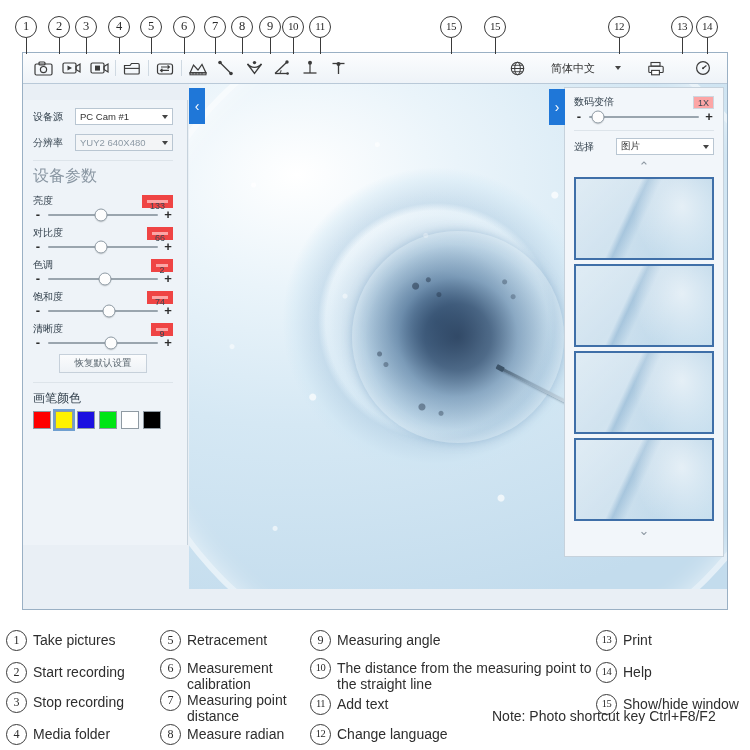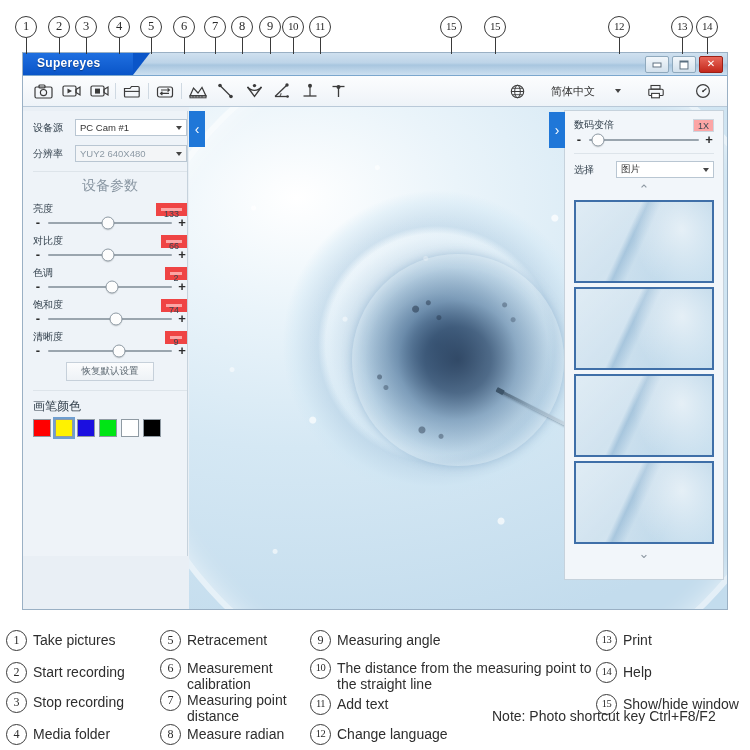--- a/index.html
+++ b/index.html
@@ -104,37 +104,37 @@
   .caret{
     width:0;height:0;border-left:3.5px solid transparent;border-right:3.5px solid transparent;
     border-top:4px solid #444;
   }
 
   
   .appbody{position:relative;height:505px;}
 
   
   .leftpanel{
-    position:absolute;left:0;top:4px;width:165px;height:445px;
+    position:absolute;left:0;top:16px;width:165px;height:445px;
     background:#eef3f8;
     border-right:1px solid #c6d2dc;
     box-sizing:border-box;
-    padding:8px 0 0 10px;
+    padding:8px 14px 0 10px;
   }
   .row{display:flex;align-items:center;margin-bottom:9px;}
   .row .lbl{font-size:10px;color:#33414d;width:42px;flex:none;}
   .sel{
     flex:1;height:17px;background:#fff;border:1px solid #b9c6d2;
     display:flex;align-items:center;padding:0 4px;box-sizing:border-box;
     font-size:9.5px;color:#333;position:relative;
   }
   .sel.dim{background:#f3f5f7;color:#8d9aa5;}
   .sel .sv{flex:1;overflow:hidden;white-space:nowrap;}
   .hr{height:1px;background:#dde4ea;margin:4px 0 5px;}
-  .devparams{text-align:center;font-size:14px;color:#8a97a3;margin-bottom:7px;}
+  .devparams{font-size:16px;color:#8a97a3;margin-bottom:7px;}
 
   .slider-block{margin-bottom:6px;}
   .sl-head{display:flex;align-items:center;justify-content:space-between;margin-bottom:2px;}
   .sl-name{font-size:10px;color:#33414d;}
   .sl-val{
     font-size:9px;color:#3a4752;background:#fca5a5;border:5px solid #ef4444;
     min-width:22px;text-align:center;padding:0 3px;height:13px;line-height:12px;box-sizing:border-box;
   }
   .sl-row{display:flex;align-items:center;gap:5px;}
   .pm{font-size:13px;color:#2d2d2d;font-weight:bold;width:10px;text-align:center;line-height:10px;}
@@ -314,33 +314,20 @@
     <div class="callout wide" style="left: 696px; top: 16px;">14</div>
     <div class="leader" style="left: 707px; top: 38px; height: 16px;"></div>
     <div class="callout wide" style="left: 440px; top: 16px;">15</div>
     <div class="leader" style="left: 451px; top: 38px; height: 16px;"></div>
     <div class="callout wide" style="left: 484px; top: 16px;">15</div>
     <div class="leader" style="left: 495px; top: 38px; height: 16px;"></div>
   </div>
 
 <div id="app">
 
-  <div class="titlebar">
-    <div class="title-tab"></div>
-    <div class="title-text">Supereyes</div>
-    <div class="wbtns">
-      <div class="wbtn">
-          <i class="min-g"></i>
-        </div>
-      <div class="wbtn">
-          <i class="max-g"></i>
-        </div>
-      <div class="wbtn close">✕</div>
-    </div>
-  </div>
 
   <div class="toolbar">
 
     <div class="tb-icon">
       <svg width="19" height="15" viewBox="0 0 19 15">
           <rect x="1" y="3" width="17" height="11" rx="1.5" fill="none" stroke="#3b3b3b" stroke-width="1.2"></rect>
           <rect x="5" y="1" width="6" height="3" rx="1" fill="none" stroke="#3b3b3b" stroke-width="1.2"></rect>
           <circle cx="9.5" cy="8.6" r="3.1" fill="none" stroke="#3b3b3b" stroke-width="1.2"></circle>
         </svg>
     </div>

